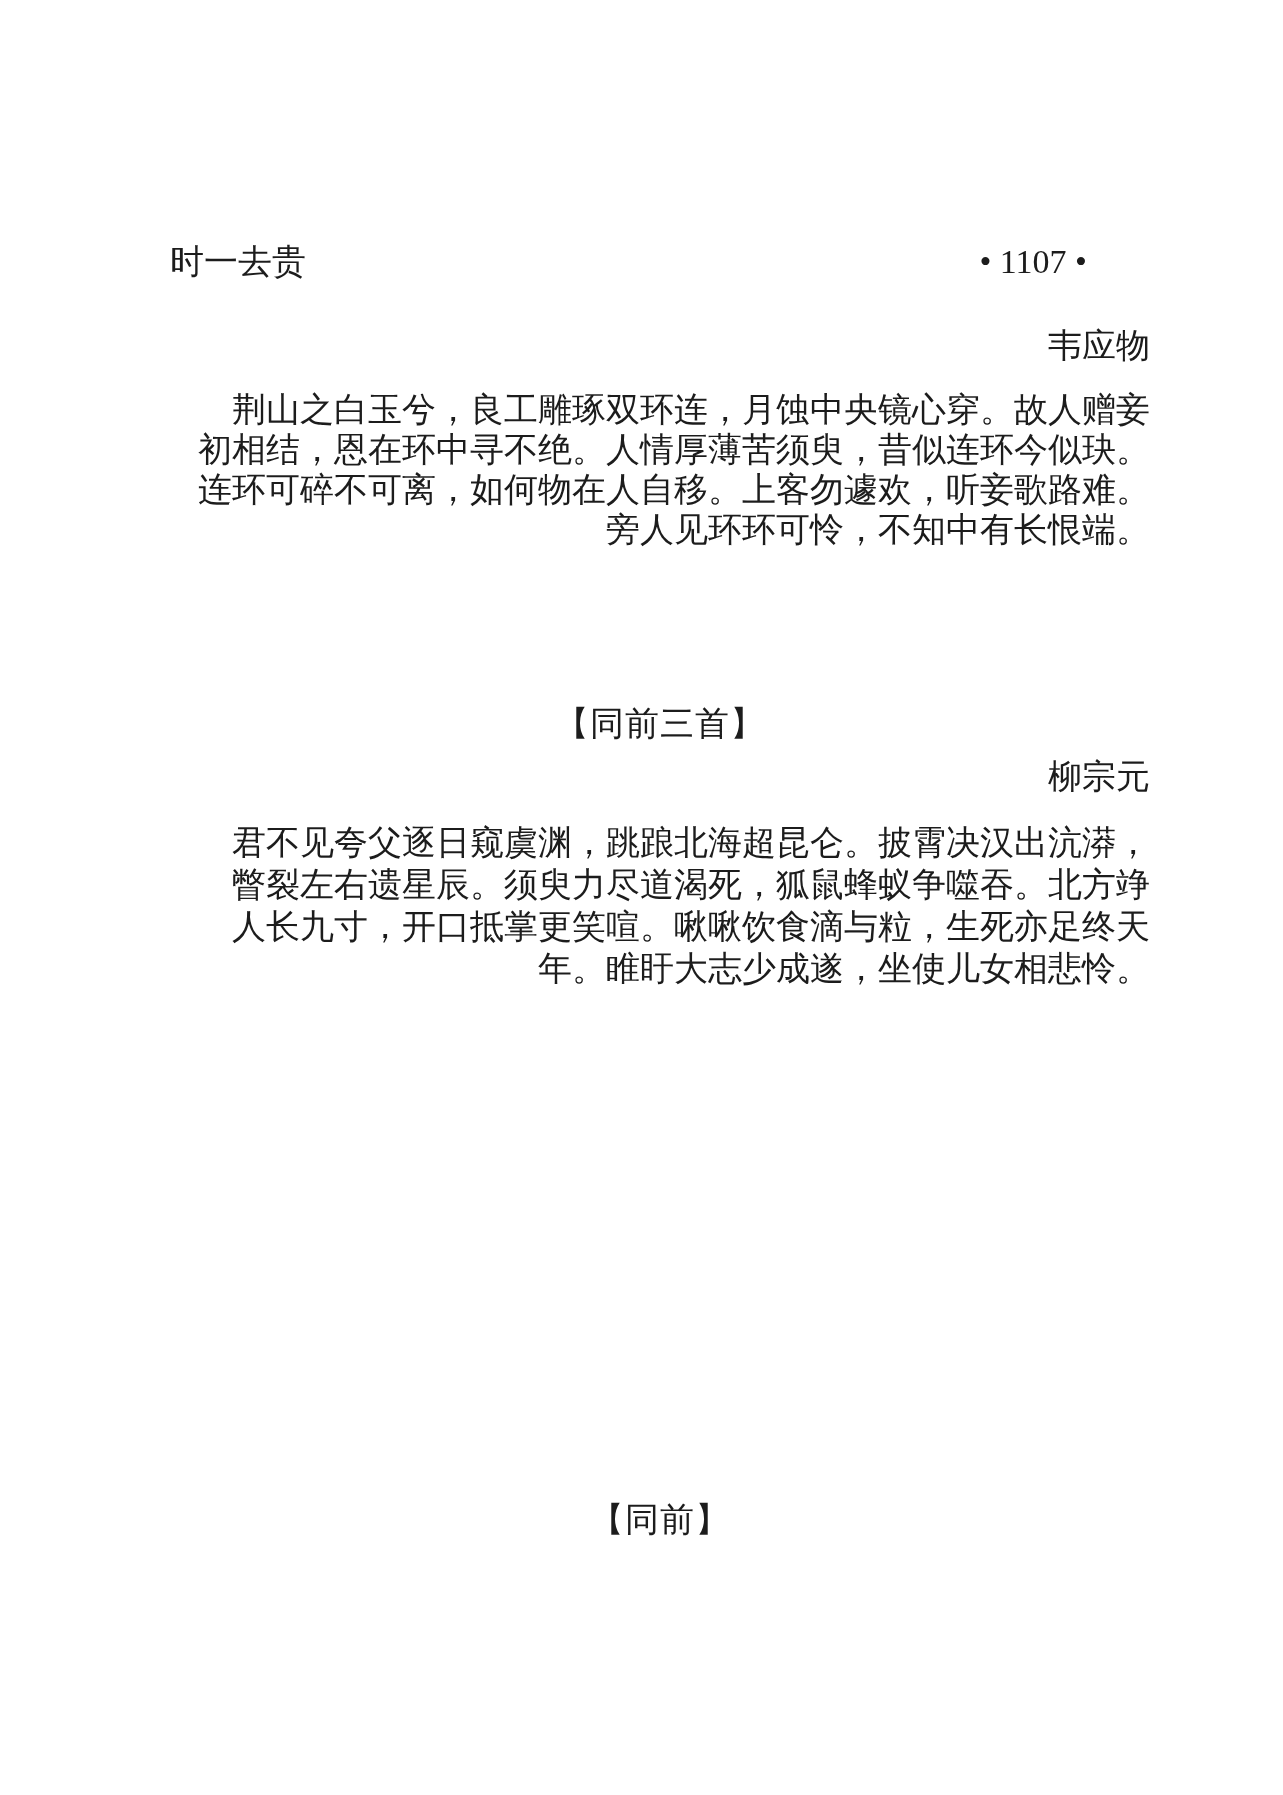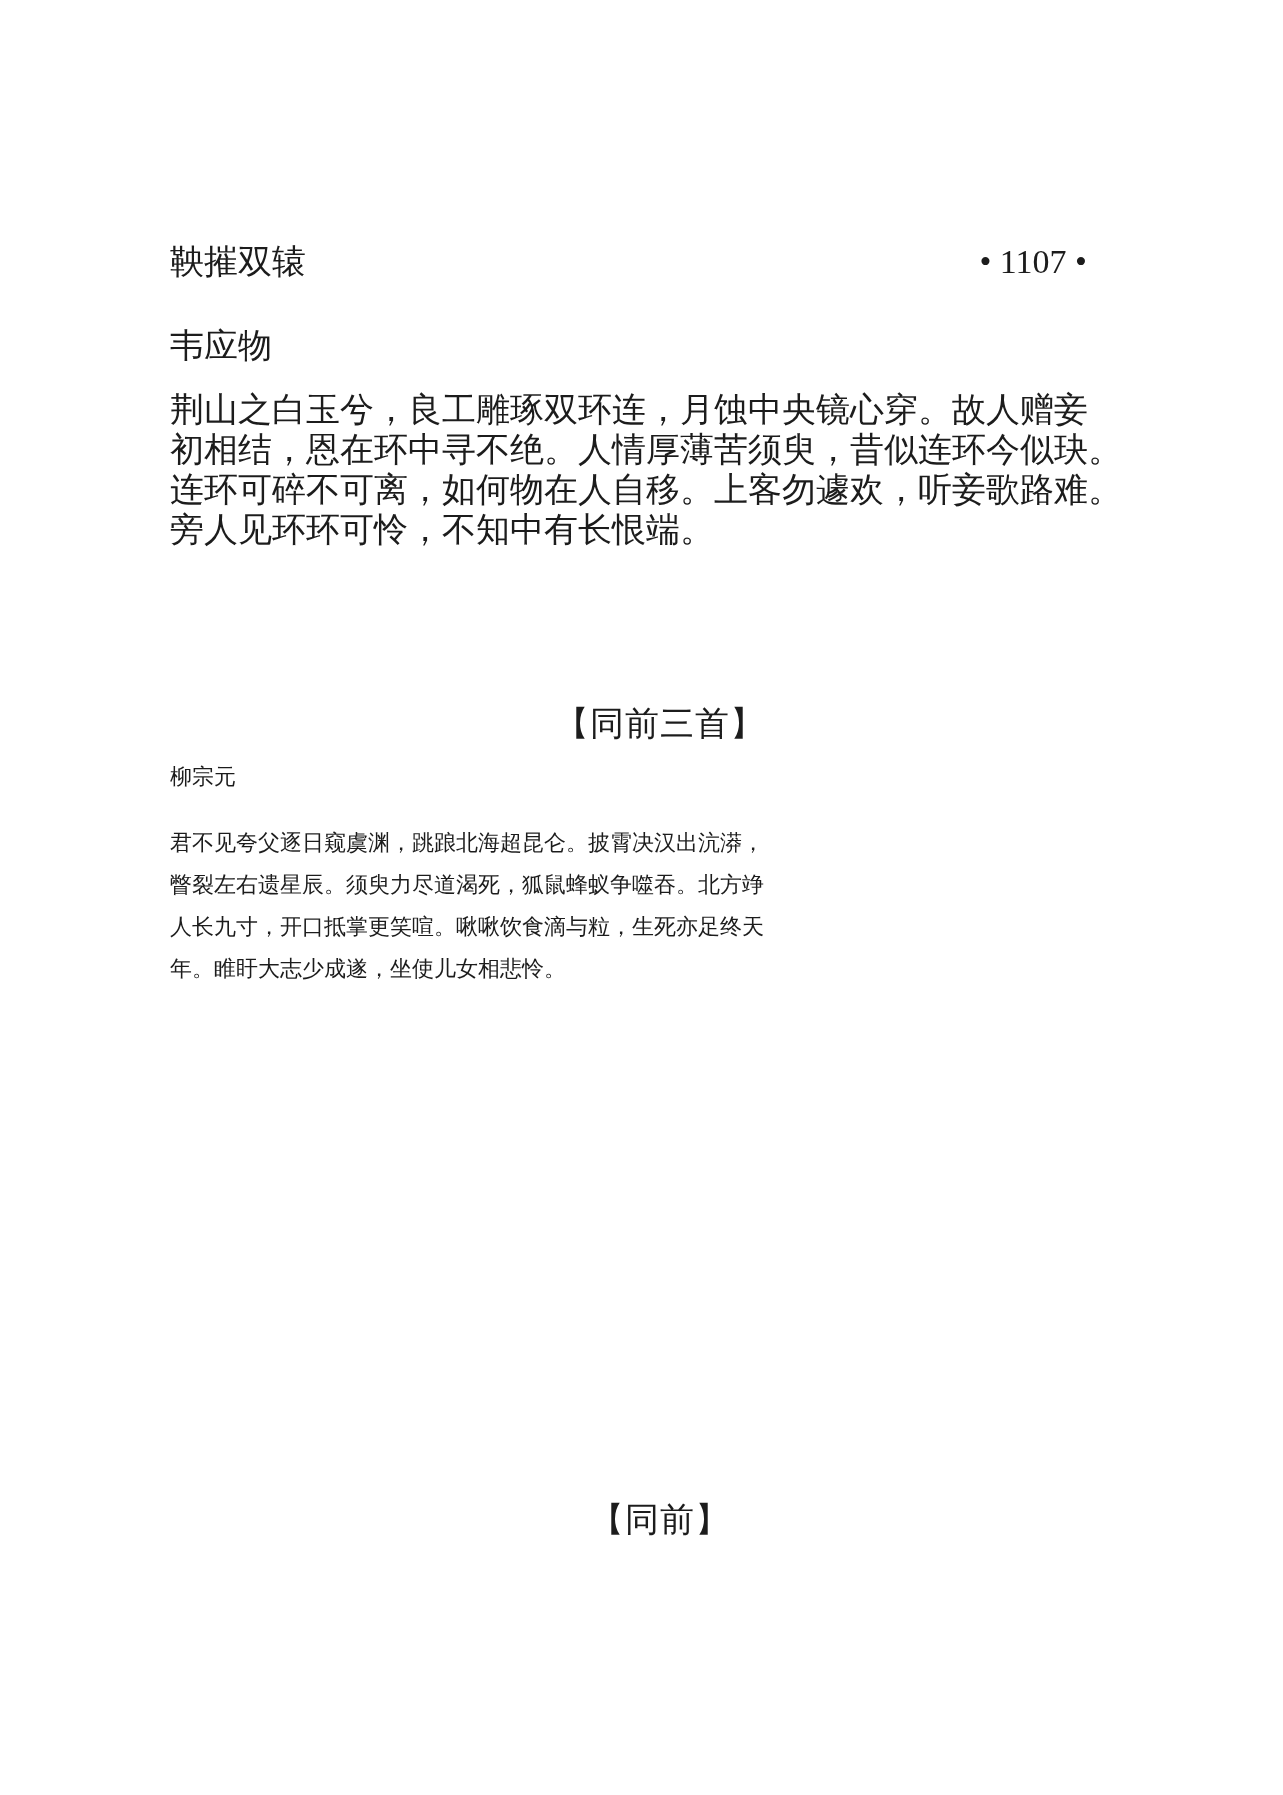--- a/index.html
+++ b/index.html
@@ -24,29 +24,30 @@
     display: flex;
     justify-content: space-between;
     align-items: baseline;
     font-size: 34px;
     line-height: 40px;
   }
   .poem-block {
     position: absolute;
     left: 170px;
     width: 980px;
+    text-align: right;
   }
   .poem-one {
     top: 326px;
     font-size: 34px;
     line-height: 40px;
   }
   .poem-two {
     top: 756px;
-    font-size: 22px;
+    font-size: 34px;
     line-height: 42px;
   }
   .author {
     white-space: nowrap;
   }
   .poem-text {
     white-space: pre-line;
     margin-top: 24px;
   }
   .section-heading {
@@ -66,21 +67,21 @@
   .heading-bottom {
     top: 1499px;
   }
 </style>
 </head>
 <body>
 
 <div class="page">
 
   <header class="page-header">
-    <span>鞅摧双辕</span>
+    <span>时一去贵</span>
     <span>• 1107 •</span>
   </header>
 
   <section class="poem-block poem-one">
     <div class="author">韦应物</div>
     <div class="poem-text">荆山之白玉兮，良工雕琢双环连，月蚀中央镜心穿。故人赠妾
 初相结，恩在环中寻不绝。人情厚薄苦须臾，昔似连环今似玦。
 连环可碎不可离，如何物在人自移。上客勿遽欢，听妾歌路难。
 旁人见环环可怜，不知中有长恨端。</div>
   </section>

